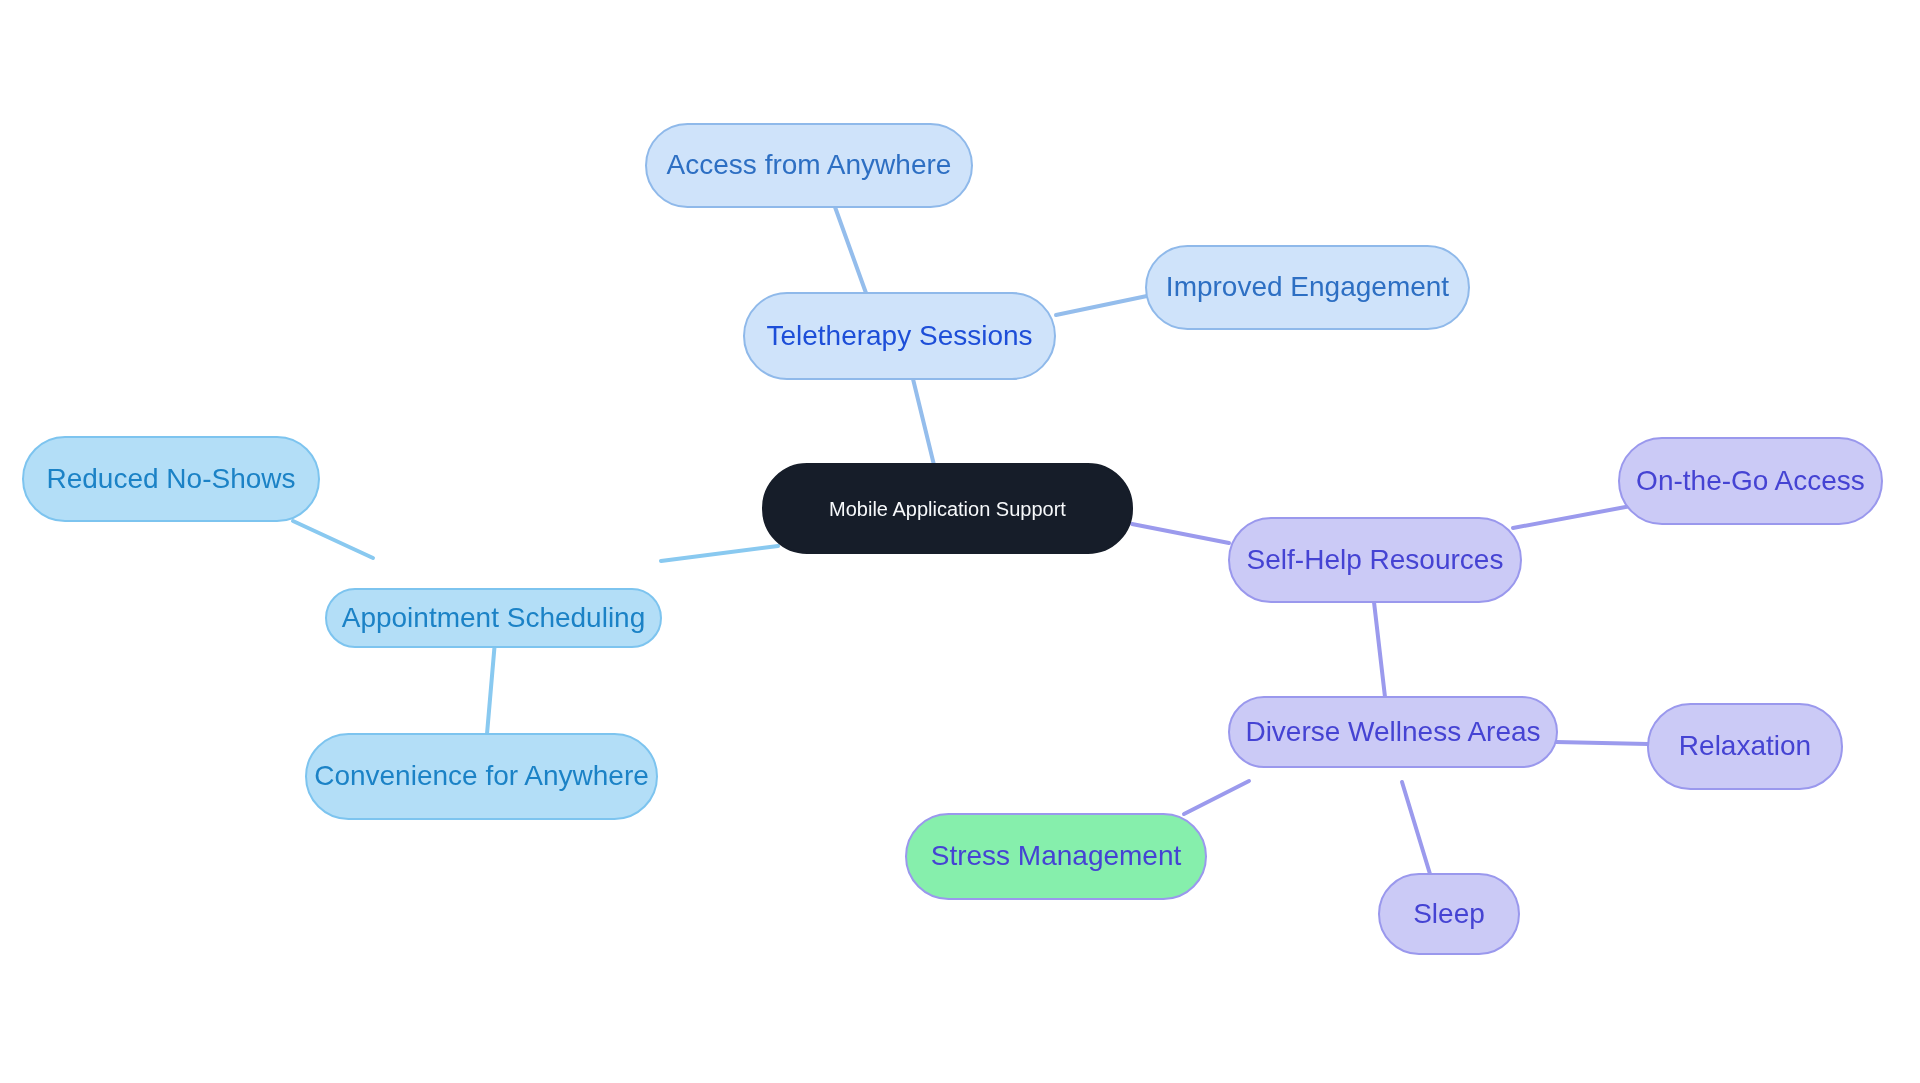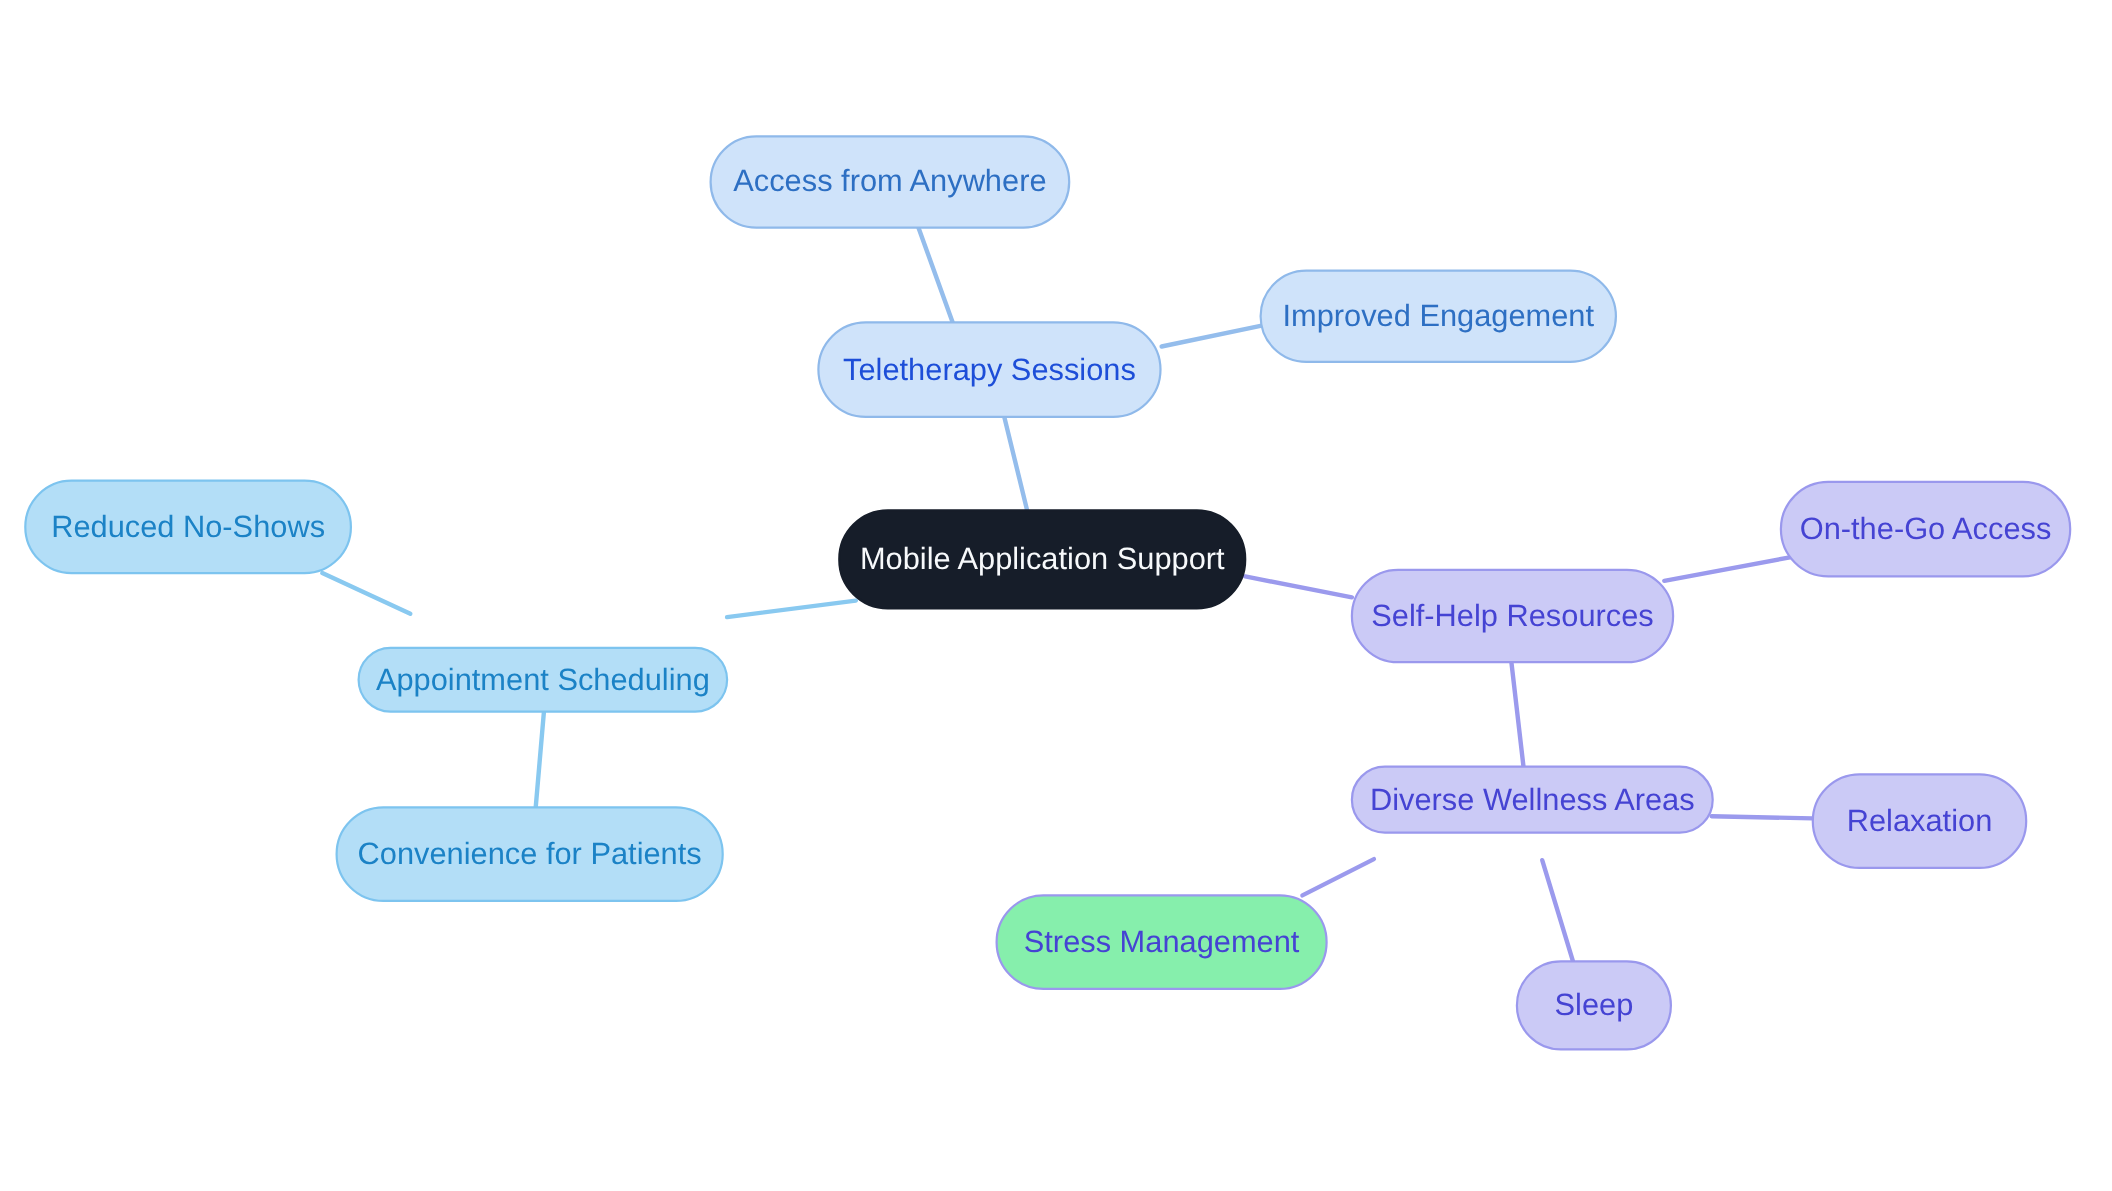--- a/index.html
+++ b/index.html
@@ -30,21 +30,21 @@
     align-items: center;
     justify-content: center;
     text-align: center;
     font-size: 28px;
     line-height: 1.1;
     white-space: nowrap;
     cursor: default;
     user-select: none;
   }
   .node.theme-root {
-    font-size: 28px;
+    font-size: 20px;
   }
 </style>
 </head>
 <body>
 
 <div id="canvas">
   <svg id="edges" xmlns="http://www.w3.org/2000/svg" viewBox="0 0 1920 1083">
       <line x1="835" y1="207" x2="866" y2="293" stroke="#94bdec" stroke-width="4" stroke-linecap="round"></line>
       <line x1="1056" y1="315" x2="1147" y2="296" stroke="#94bdec" stroke-width="4" stroke-linecap="round"></line>
       <line x1="913" y1="379" x2="934" y2="465" stroke="#94bdec" stroke-width="4" stroke-linecap="round"></line>
@@ -71,29 +71,29 @@
       <div class="node theme-blue" style="left: 1145px; top: 245px; width: 325px; height: 85px; background: rgb(207, 227, 250); border: 2px solid rgb(143, 185, 234); color: rgb(45, 111, 195); text-align: right;">
         <span>Improved Engagement</span>
       </div>
       <div class="node theme-cyan" style="left: 325px; top: 556px; width: 337px; height: 60px; background: rgb(179, 222, 247); border: 2px solid rgb(125, 196, 239); color: rgb(27, 130, 198); margin-top: 32px;">
         <span>Appointment Scheduling</span>
       </div>
       <div class="node theme-cyan" style="left: 22px; top: 436px; width: 298px; height: 86px; background: rgb(179, 222, 247); border: 2px solid rgb(125, 196, 239); color: rgb(27, 130, 198);">
         <span>Reduced No-Shows</span>
       </div>
       <div class="node theme-cyan" style="left: 305px; top: 733px; width: 353px; height: 87px; background: rgb(179, 222, 247); border: 2px solid rgb(125, 196, 239); color: rgb(27, 130, 198);">
-        <span>Convenience for Patients</span>
+        <span>Convenience for Anywhere</span>
       </div>
       <div class="node theme-purple" style="left: 1228px; top: 517px; width: 294px; height: 86px; background: rgb(203, 202, 246); border: 2px solid rgb(154, 152, 237); color: rgb(69, 67, 211);">
         <span>Self-Help Resources</span>
       </div>
       <div class="node theme-purple" style="left: 1618px; top: 437px; width: 265px; height: 88px; background: rgb(203, 202, 246); border: 2px solid rgb(154, 152, 237); color: rgb(69, 67, 211);">
         <span>On-the-Go Access</span>
       </div>
-      <div class="node theme-purple" style="left: 1228px; top: 696px; width: 330px; height: 62px; background: rgb(203, 202, 246); border: 2px solid rgb(154, 152, 237); color: rgb(69, 67, 211); text-align: center;">
+      <div class="node theme-purple" style="left: 1228px; top: 696px; width: 330px; height: 72px; background: rgb(203, 202, 246); border: 2px solid rgb(154, 152, 237); color: rgb(69, 67, 211); text-align: center;">
         <span>Diverse Wellness Areas</span>
       </div>
       <div class="node theme-purple" style="left: 1647px; top: 703px; width: 196px; height: 87px; background: rgb(203, 202, 246); border: 2px solid rgb(154, 152, 237); color: rgb(69, 67, 211);">
         <span>Relaxation</span>
       </div>
       <div class="node theme-purple" style="left: 905px; top: 813px; width: 302px; height: 87px; background: #86efac; border: 2px solid rgb(154, 152, 237); color: rgb(69, 67, 211);">
         <span>Stress Management</span>
       </div>
       <div class="node theme-purple" style="left: 1378px; top: 873px; width: 142px; height: 82px; background: rgb(203, 202, 246); border: 2px solid rgb(154, 152, 237); color: rgb(69, 67, 211);">
         <span>Sleep</span>

